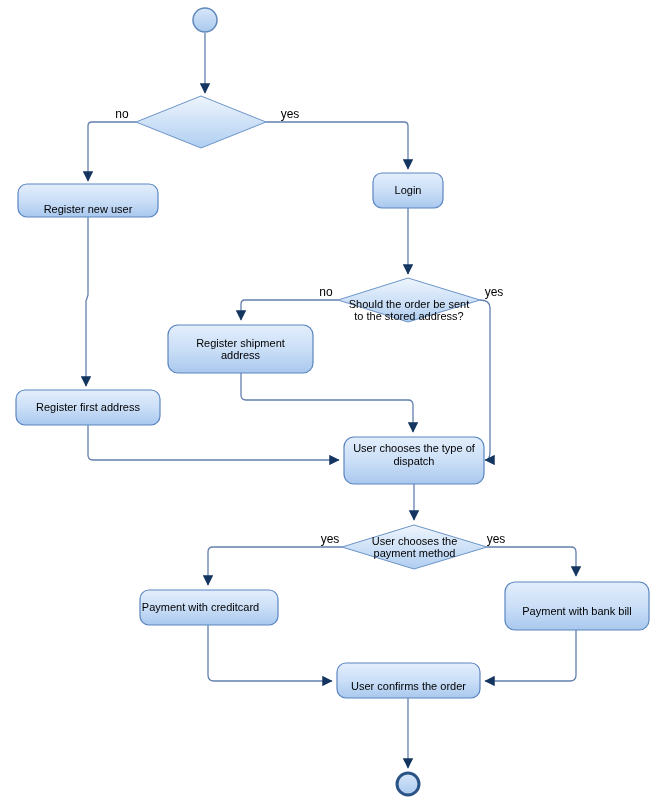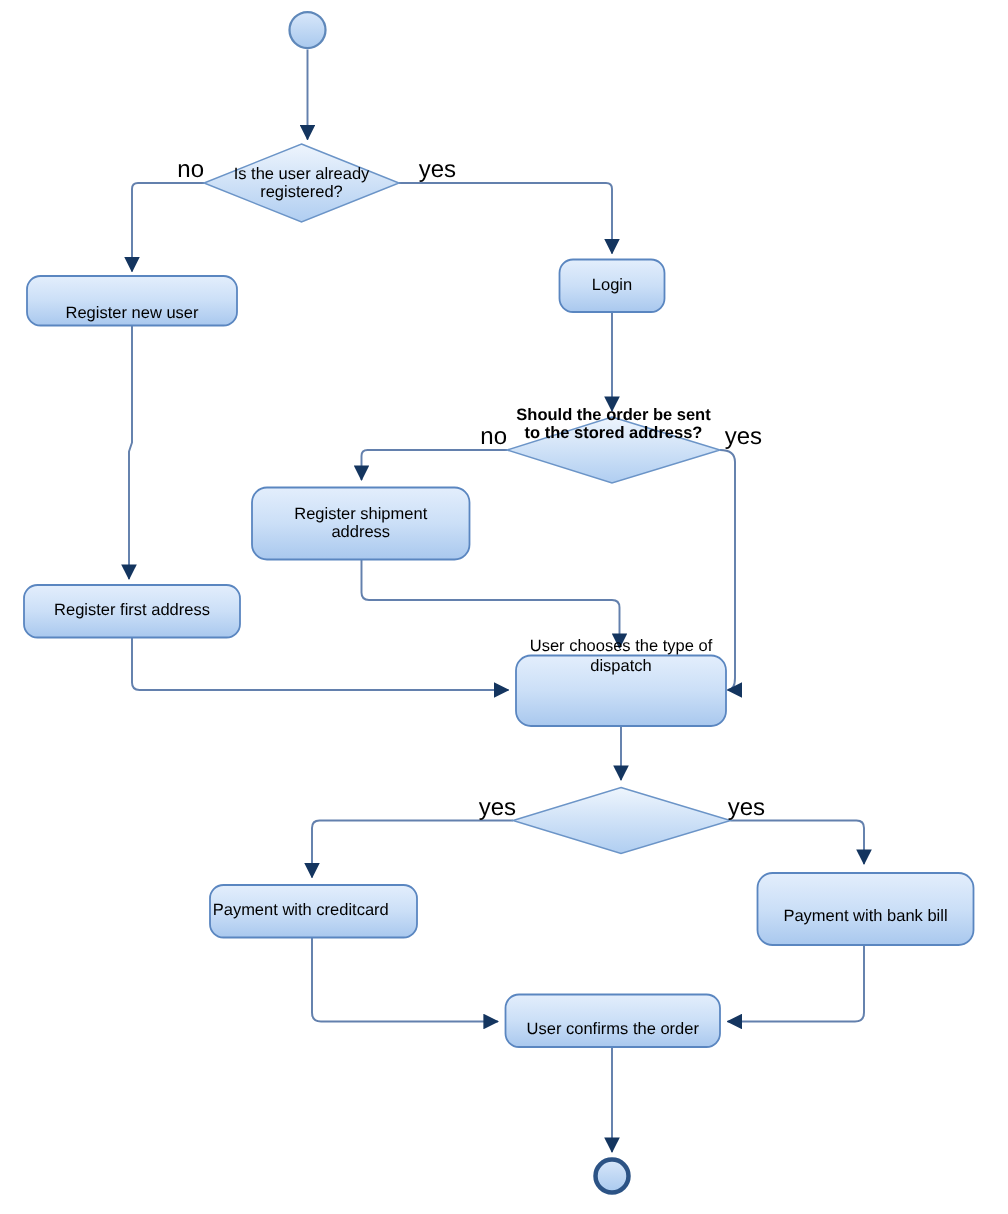--- a/index.html
+++ b/index.html
@@ -7,22 +7,22 @@
     position:relative;width:672px;height:809px;background:#ffffff;overflow:hidden;
     font-family:"Liberation Sans",sans-serif;color:#000;
   }
   .canvas svg{position:absolute;left:0;top:0;width:672px;height:809px;}
   .node-label{
     position:absolute;display:flex;align-items:center;justify-content:center;
     text-align:center;font-size:11px;line-height:12.5px;color:#000;
     box-sizing:border-box;pointer-events:none;white-space:normal;
   }
   .edge-label{
-    position:absolute;font-size:16px;line-height:12px;color:#000;
-    text-align:right;pointer-events:none;white-space:nowrap;
+    position:absolute;font-size:12px;line-height:12px;color:#000;
+    text-align:center;pointer-events:none;white-space:nowrap;
   }
 </style>
 </head>
 <body>
 
 <div class="canvas">
 
   <svg viewBox="0 0 672 809">
     <defs>
       <linearGradient id="gradBox" x1="0" y1="0" x2="0" y2="1">
@@ -81,34 +81,34 @@
 
     <rect x="140" y="590" width="138" height="35" rx="9" fill="url(#gradBox)" stroke="#5a86c0" stroke-width="1.2"></rect>
 
     <rect x="505" y="582" width="144" height="48" rx="10" fill="url(#gradBox)" stroke="#5a86c0" stroke-width="1.2"></rect>
 
     <rect x="337" y="663" width="143" height="35" rx="9" fill="url(#gradBox)" stroke="#5a86c0" stroke-width="1.2"></rect>
 
     <circle cx="408" cy="784" r="11" fill="url(#gradCircle)" stroke="#2c5385" stroke-width="3"></circle>
   </svg>
 
-  <div class="node-label" style="left:136px;top:96px;width:130px;height:52px;padding:0 14px;">Is the user already registered?</div>
 
   <div class="node-label" style="left:18px;top:184px;width:140px;height:50px;">Register new user</div>
 
   <div class="node-label" style="left:373px;top:173px;width:70px;height:35px;">Login</div>
 
-  <div class="node-label" style="left:338px;top:261px;width:142px;height:44px;padding:0 5px;font-weight:bold;">Should the order be sent to the stored address?</div>
+  <div class="node-label" style="left:338px;top:288px;width:142px;height:44px;padding:0 5px;">Should the order be sent to the stored address?</div>
 
   <div class="node-label" style="left:168px;top:325px;width:145px;height:48px;padding:0 16px;">Register shipment address</div>
 
   <div class="node-label" style="left:16px;top:390px;width:144px;height:35px;text-align:center;">Register first address</div>
 
-  <div class="node-label" style="left:344px;top:414px;width:140px;height:47px;padding:0 9px;border-radius:20px;">User chooses the type of dispatch</div>
+  <div class="node-label" style="left:344px;top:431px;width:140px;height:47px;padding:0 9px;border-radius:20px;">User chooses the type of dispatch</div>
 
+  <div class="node-label" style="left:342px;top:525px;width:145px;height:44px;padding:0 14px;">User chooses the payment method</div>
 
   <div class="node-label" style="left:140px;top:590px;width:121px;height:35px;">Payment with creditcard</div>
 
   <div class="node-label" style="left:505px;top:582px;width:144px;height:58px;padding:0 16px;">Payment with bank bill</div>
 
   <div class="node-label" style="left:337px;top:663px;width:143px;height:47px;">User confirms the order</div>
 
   <div class="edge-label" style="left:108px;top:108px;width:28px;">no</div>
 
   <div class="edge-label" style="left:276px;top:108px;width:28px;">yes</div>

